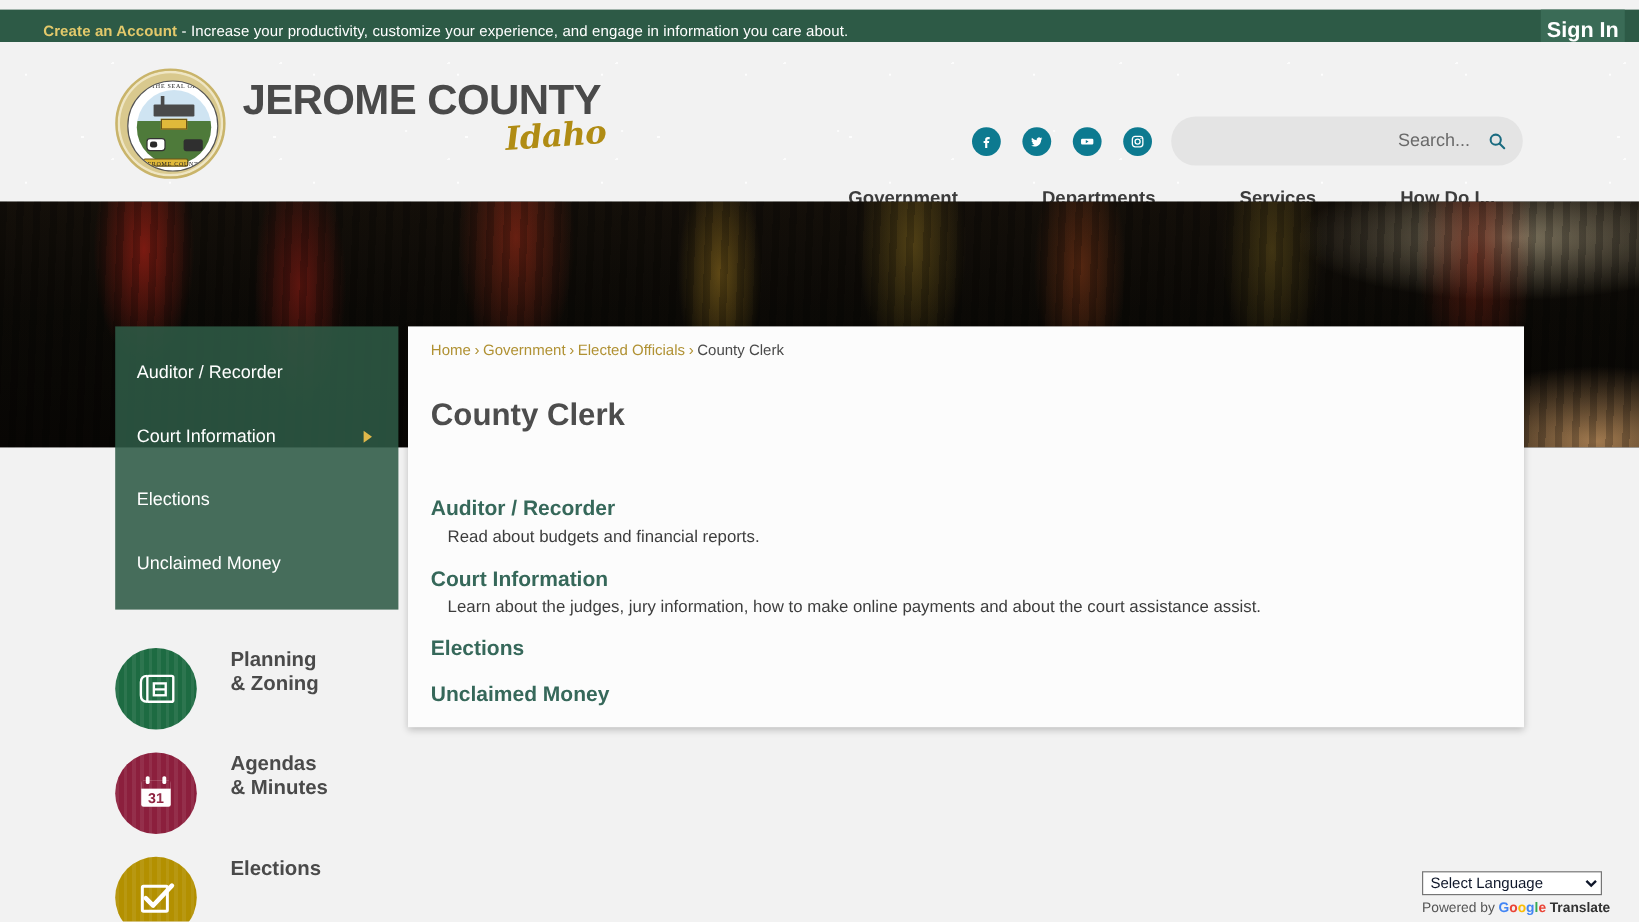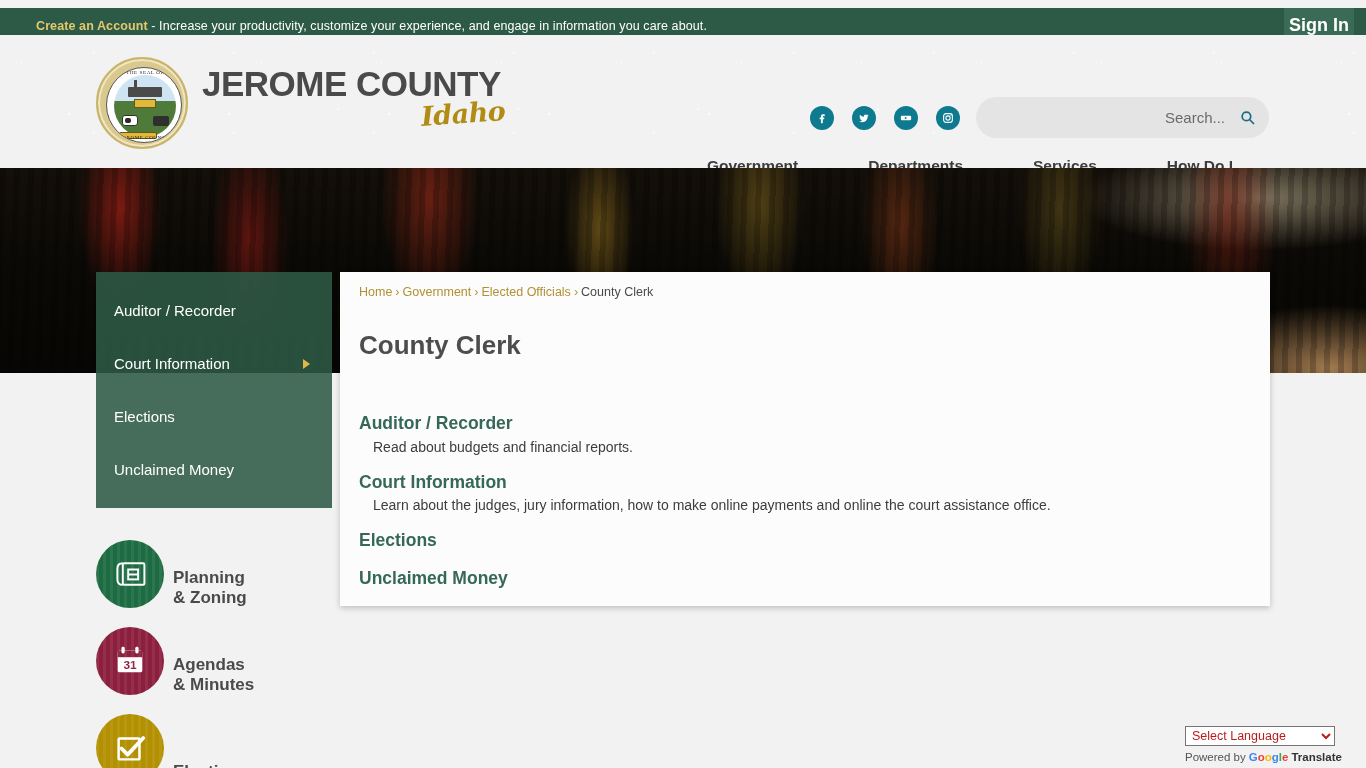--- a/index.html
+++ b/index.html
@@ -225,21 +225,21 @@
     border-top: 5px solid transparent;
     border-bottom: 5px solid transparent;
   }
 
   
   .quicklinks {
     position: absolute; left: 96px; top: 540px;
     display: flex; flex-direction: column; gap: 19px;
   }
   .ql {
-    display: flex; align-items: flex-end; gap: 9px; cursor: pointer;
+    display: flex; align-items: flex-start; gap: 28px; cursor: pointer;
   }
   .ql-circle {
     width: 68px; height: 68px; border-radius: 50%;
     display: flex; align-items: center; justify-content: center;
     position: relative; overflow: hidden; flex: 0 0 auto;
   }
   .ql-circle:before {
     content: ''; position: absolute; inset: 0;
     background: repeating-linear-gradient(90deg, rgba(255,255,255,.07) 0 3px, transparent 3px 7px);
   }
@@ -283,21 +283,21 @@
   }
 
   
   .translate {
     position: absolute; right: 0px; top: 726px;
     width: 181px;
   }
   .gt-select {
     width: 150px; height: 20px;
     border: 1px solid #767676; background: #fff;
-    font-size: 12.5px; color: #b91c1c; font-family: "Liberation Sans", sans-serif;
+    font-size: 12.5px; color: #0f172a; font-family: "Liberation Sans", sans-serif;
     padding: 0 2px;
   }
   .gt-powered {
     margin-top: 5px; font-size: 11.5px; color: #555;
     display: flex; align-items: center; gap: 3px;
     white-space: nowrap;
   }
   .g-b { color: #4285F4; } .g-r { color: #EA4335; }
   .g-y { color: #FBBC05; } .g-g { color: #34A853; }
   .gt-powered .goog { font-weight: bold; }
@@ -449,21 +449,21 @@
 
   <div class="page-title">County Clerk</div>
 
   <div class="links">
     <div class="link-block">
       <div class="link-head">Auditor / Recorder</div>
       <div class="link-desc">Read about budgets and financial reports.</div>
     </div>
     <div class="link-block">
       <div class="link-head">Court Information</div>
-      <div class="link-desc">Learn about the judges, jury information, how to make online payments and online the court assistance office.</div>
+      <div class="link-desc">Learn about the judges, jury information, how to make online payments and about the court assistance assist.</div>
     </div>
     <div class="link-block">
       <div class="link-head">Elections</div>
     </div>
     <div class="link-block">
       <div class="link-head">Unclaimed Money</div>
     </div>
   </div>
 </div>
 

